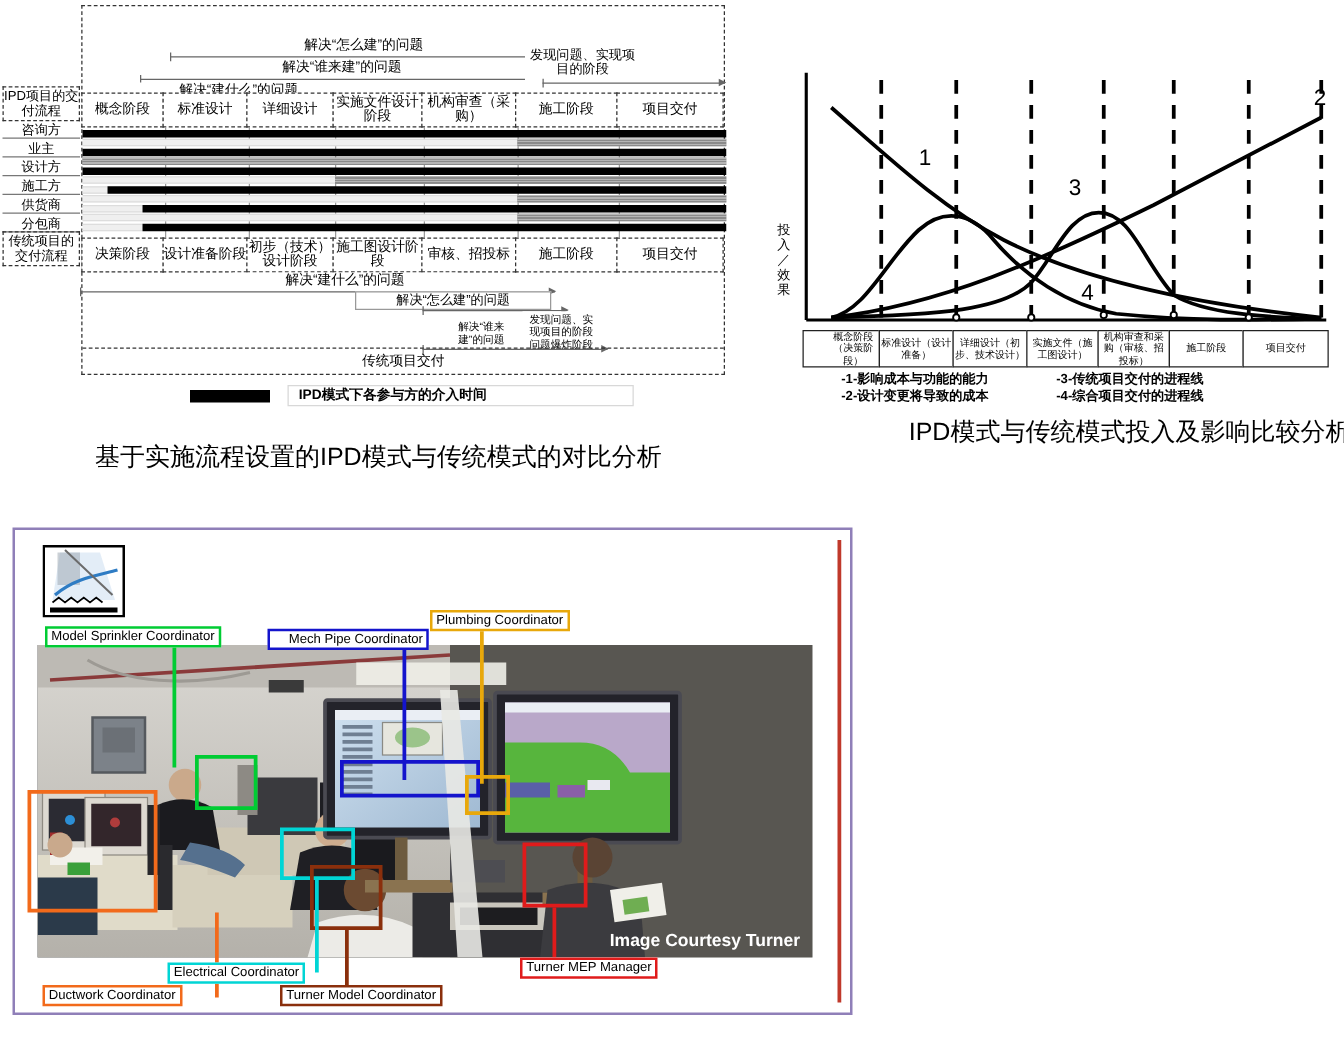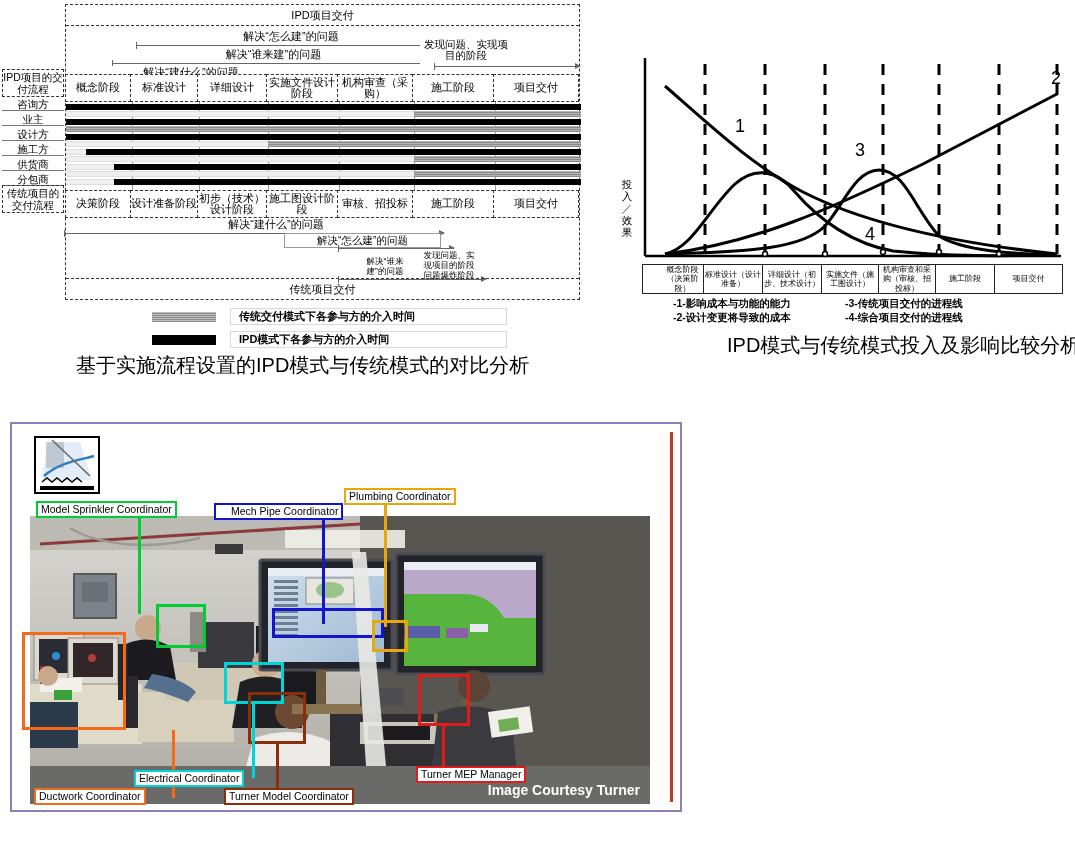--- a/index.html
+++ b/index.html
@@ -113,21 +113,21 @@
     position:absolute;left:10px;top:422px;width:672px;height:390px;
     background:#fff;border:2px solid #8f7fb8;box-sizing:border-box;
   }
   #slide-accent-r{position:absolute;right:7px;top:8px;bottom:8px;width:3px;background:#c0392b;}
   #slide-logo{position:absolute;left:22px;top:12px;width:66px;height:58px;}
   #slide-title{
     position:absolute;left:0;top:22px;width:100%;text-align:center;
     font-size:25px;color:#000;
   }
   #photo{
-    position:absolute;left:18px;top:92px;width:620px;height:288px;
+    position:absolute;left:18px;top:92px;width:620px;height:250px;
     background:#6a6a68;overflow:hidden;
   }
   .tag{
     position:absolute;background:#fff;color:#000;
     font-size:10.5px;line-height:13px;padding:0 3px;white-space:nowrap;
     border:2px solid #000;box-sizing:border-box;z-index:6;
   }
   .leader{position:absolute;z-index:5;}
   .fbox{position:absolute;box-sizing:border-box;z-index:5;background:transparent;}
   #courtesy{
@@ -135,21 +135,20 @@
     font-weight:bold;z-index:7;
   }
 </style>
 </head>
 <body>
 
 <div class="fig" id="fig-left">
 
   <div id="ipd-diagram">
 
-    <div class="dash-band" id="ipd-title-band">IPD项目交付</div>
 
     <div class="span" style="left:70px;top:40px;width:300px;">
         <i class="cap"></i>
       </div>
     <div class="spantxt" style="left:120px;top:25px;width:210px;">解决“怎么建”的问题</div>
 
     <div class="span" style="left:46px;top:58px;width:324px;">
         <i class="cap"></i>
       </div>
     <div class="spantxt" style="left:100px;top:43px;width:215px;">解决“谁来建”的问题</div>
@@ -253,24 +252,20 @@
     <div class="rlabel rlabel-underline" style="top:99px;">咨询方</div>
     <div class="rlabel rlabel-underline" style="top:114px;">业主</div>
     <div class="rlabel rlabel-underline" style="top:129px;">设计方</div>
     <div class="rlabel rlabel-underline" style="top:144px;">施工方</div>
     <div class="rlabel rlabel-underline" style="top:159px;">供货商</div>
     <div class="rlabel rlabel-underline" style="top:174px;">分包商</div>
     <div class="rlabel boxed" style="top:185px;height:28px;line-height:12px;display:flex;align-items:center;justify-content:center;">传统项目的交付流程</div>
   </div>
 
   <div id="legend-left">
-    <div class="legrow">
-      <div class="legswatch gray"></div>
-      <div class="legtext">传统交付模式下各参与方的介入时间</div>
-    </div>
     <div class="legrow">
       <div class="legswatch black"></div>
       <div class="legtext">IPD模式下各参与方的介入时间</div>
     </div>
   </div>
 
   <div class="caption" id="cap-left">基于实施流程设置的IPD模式与传统模式的对比分析</div>
 </div>
 
 <div class="fig" id="fig-right">

